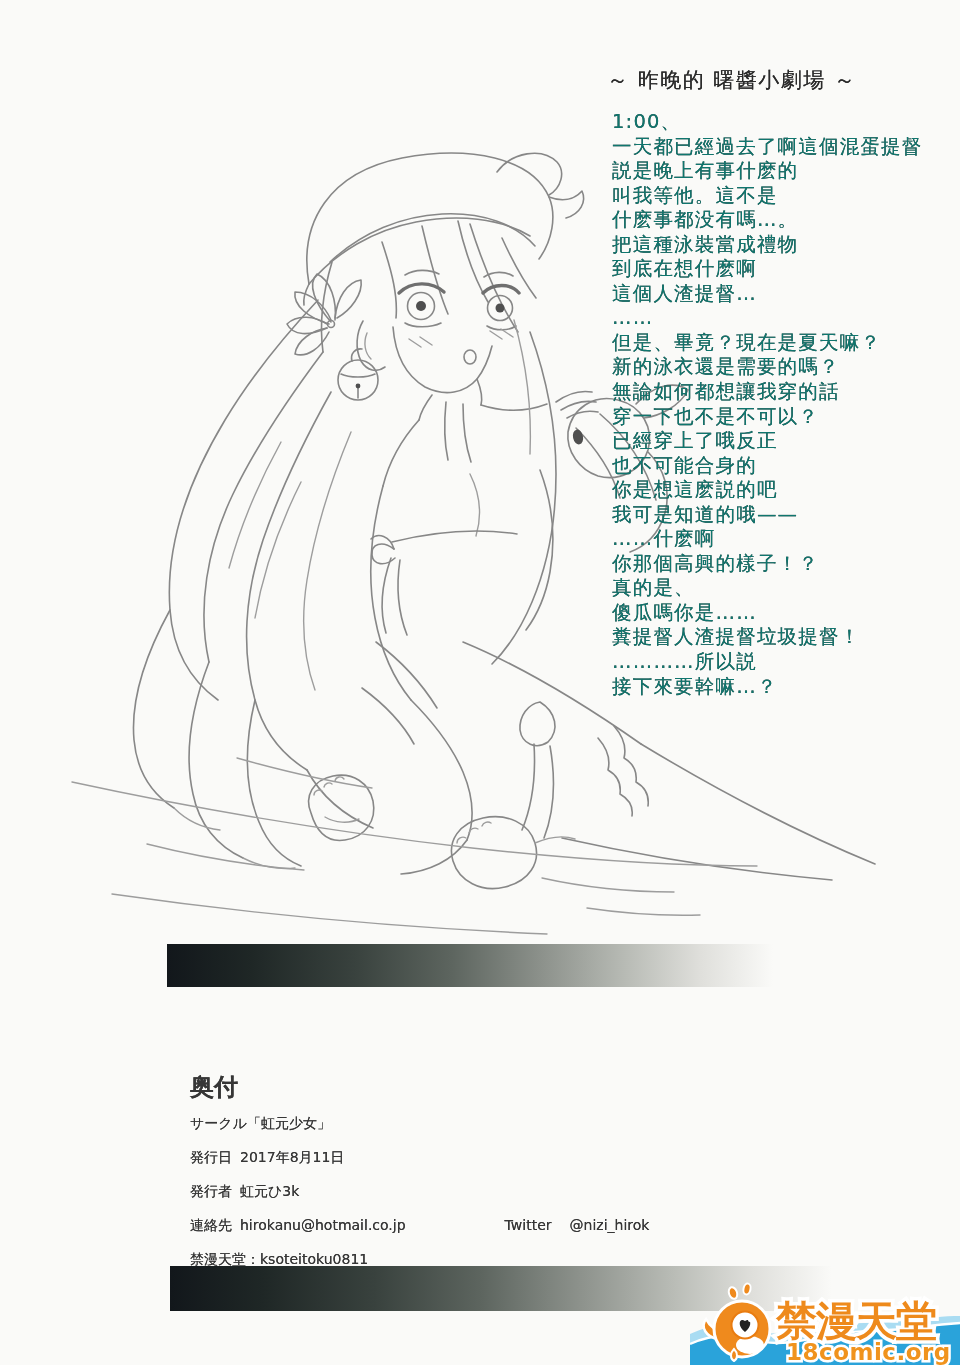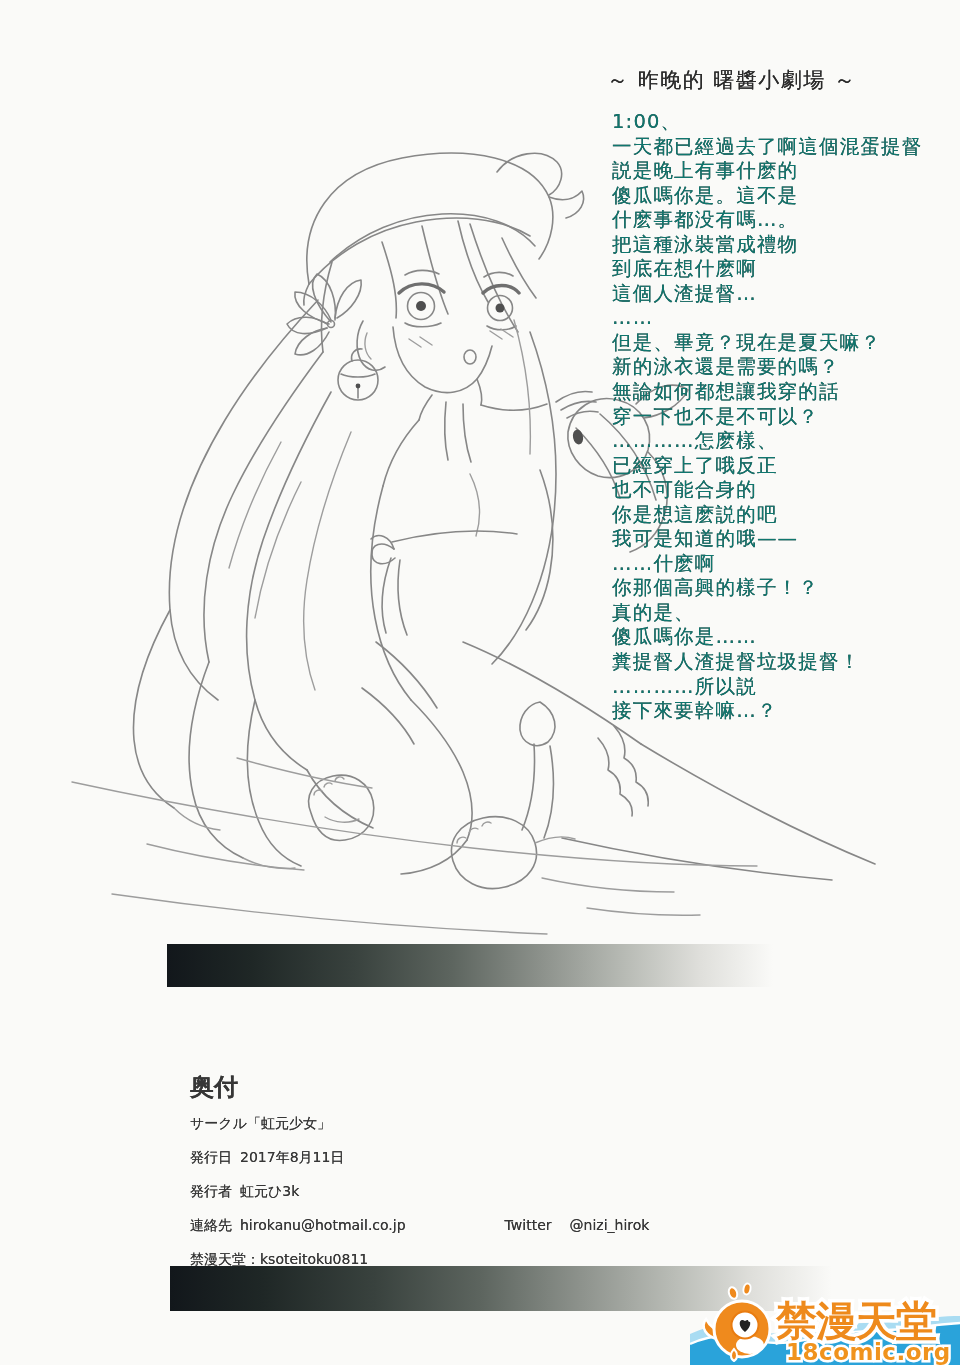--- a/index.html
+++ b/index.html
@@ -181,31 +181,30 @@
       <path class="ln-light" d="M 147 844 C 202 858 254 866 304 870"></path>
       <path class="ln-light" d="M 587 908 C 627 914 665 916 700 915"></path>
     </g>
   </svg>
 
   <div class="story-title">～ 昨晚的 曙醬小劇場 ～</div>
   <div class="story-lines">
     <div class="story-line">1:00、</div>
     <div class="story-line">一天都已經過去了啊這個混蛋提督</div>
     <div class="story-line">説是晚上有事什麽的</div>
-    <div class="story-line">傻瓜嗎你是。這不是</div>
+    <div class="story-line">叫我等他。這不是</div>
     <div class="story-line">什麽事都没有嗎…。</div>
     <div class="story-line">把這種泳裝當成禮物</div>
     <div class="story-line">到底在想什麽啊</div>
     <div class="story-line">這個人渣提督…</div>
     <div class="story-line">……</div>
     <div class="story-line">但是、畢竟？現在是夏天嘛？</div>
     <div class="story-line">新的泳衣還是需要的嗎？</div>
     <div class="story-line">無論如何都想讓我穿的話</div>
     <div class="story-line">穿一下也不是不可以？</div>
-    <div class="story-line">…………怎麽樣、</div>
     <div class="story-line">已經穿上了哦反正</div>
     <div class="story-line">也不可能合身的</div>
     <div class="story-line">你是想這麽説的吧</div>
     <div class="story-line">我可是知道的哦——</div>
     <div class="story-line">……什麽啊</div>
     <div class="story-line">你那個高興的樣子！？</div>
     <div class="story-line">真的是、</div>
     <div class="story-line">傻瓜嗎你是……</div>
     <div class="story-line">糞提督人渣提督垃圾提督！</div>
     <div class="story-line">…………所以説</div>

